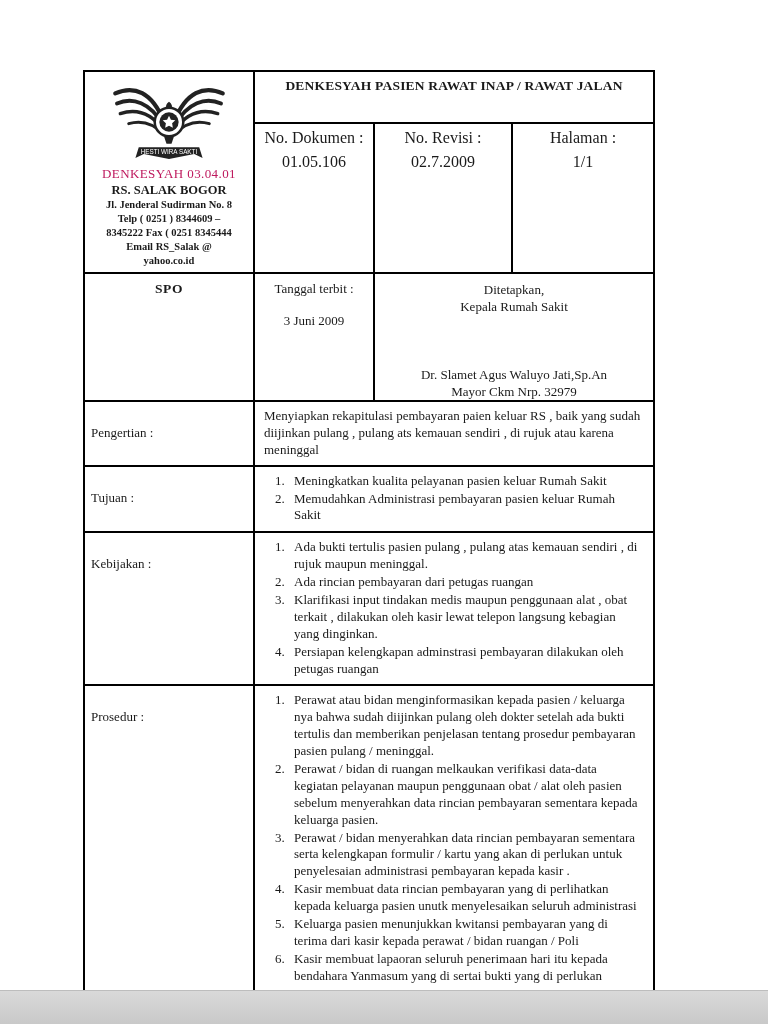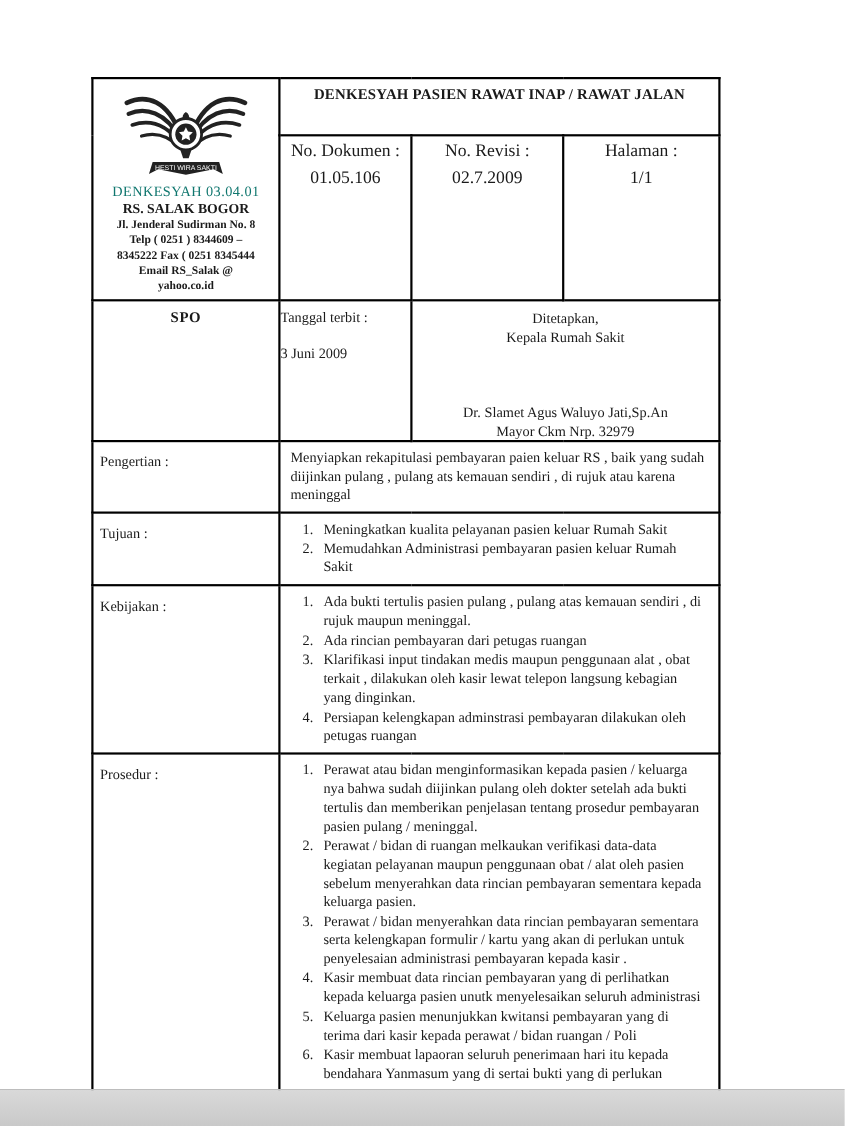--- a/index.html
+++ b/index.html
@@ -34,31 +34,31 @@
   tr.sec-4 { height:60px; }
 
   .title-cell {
     font-weight:700; text-align:center; vertical-align:middle;
     font-size:13.5px; letter-spacing:.2px; padding:6px 10px;
   }
   .info-cell { text-align:center; padding-top:2px; font-size:16px; line-height:1.5; }
 
   .logo-cell { text-align:center; padding:8px 4px 4px; }
   .emblem svg { width:118px; height:84px; display:block; margin:0 auto; }
-  .org-unit { font-size:13px; color:#0f766e; letter-spacing:.4px; margin-top:2px; }
+  .org-unit { font-size:13px; color:#be185d; letter-spacing:.4px; margin-top:2px; }
   .org-hospital { font-weight:700; font-size:12.5px; margin-top:1px; }
   .org-addr { font-weight:700; font-size:10.5px; line-height:1.34; }
 
   .spo-cell { text-align:center; font-weight:700; font-size:13.5px; padding-top:7px; letter-spacing:.6px; }
-  .tanggal-cell { text-align:left; padding-top:7px; font-size:13px; }
+  .tanggal-cell { text-align:center; padding-top:7px; font-size:13px; }
   .tanggal-value { margin-top:16px; }
   .ditetapkan-cell { text-align:center; padding-top:7px; font-size:13px; line-height:1.32;border-radius:10px; }
   .sig-space { height:50px; }
 
-  .label-cell { padding:10px 6px; font-size:13px; }
+  .label-cell { padding:23px 6px; font-size:13px; }
   .content-cell { padding:6px 9px; font-size:13px; line-height:1.3;margin-top:22px; }
   .content-cell ol { margin:0; padding-left:24px; }
   .content-cell li { padding-left:6px; margin:0 0 1px 0; }
   .section-paragraph { }
   .section-line { line-height:1.35; }
 </style>
 </head>
 <body>
 
 <div class="page">

